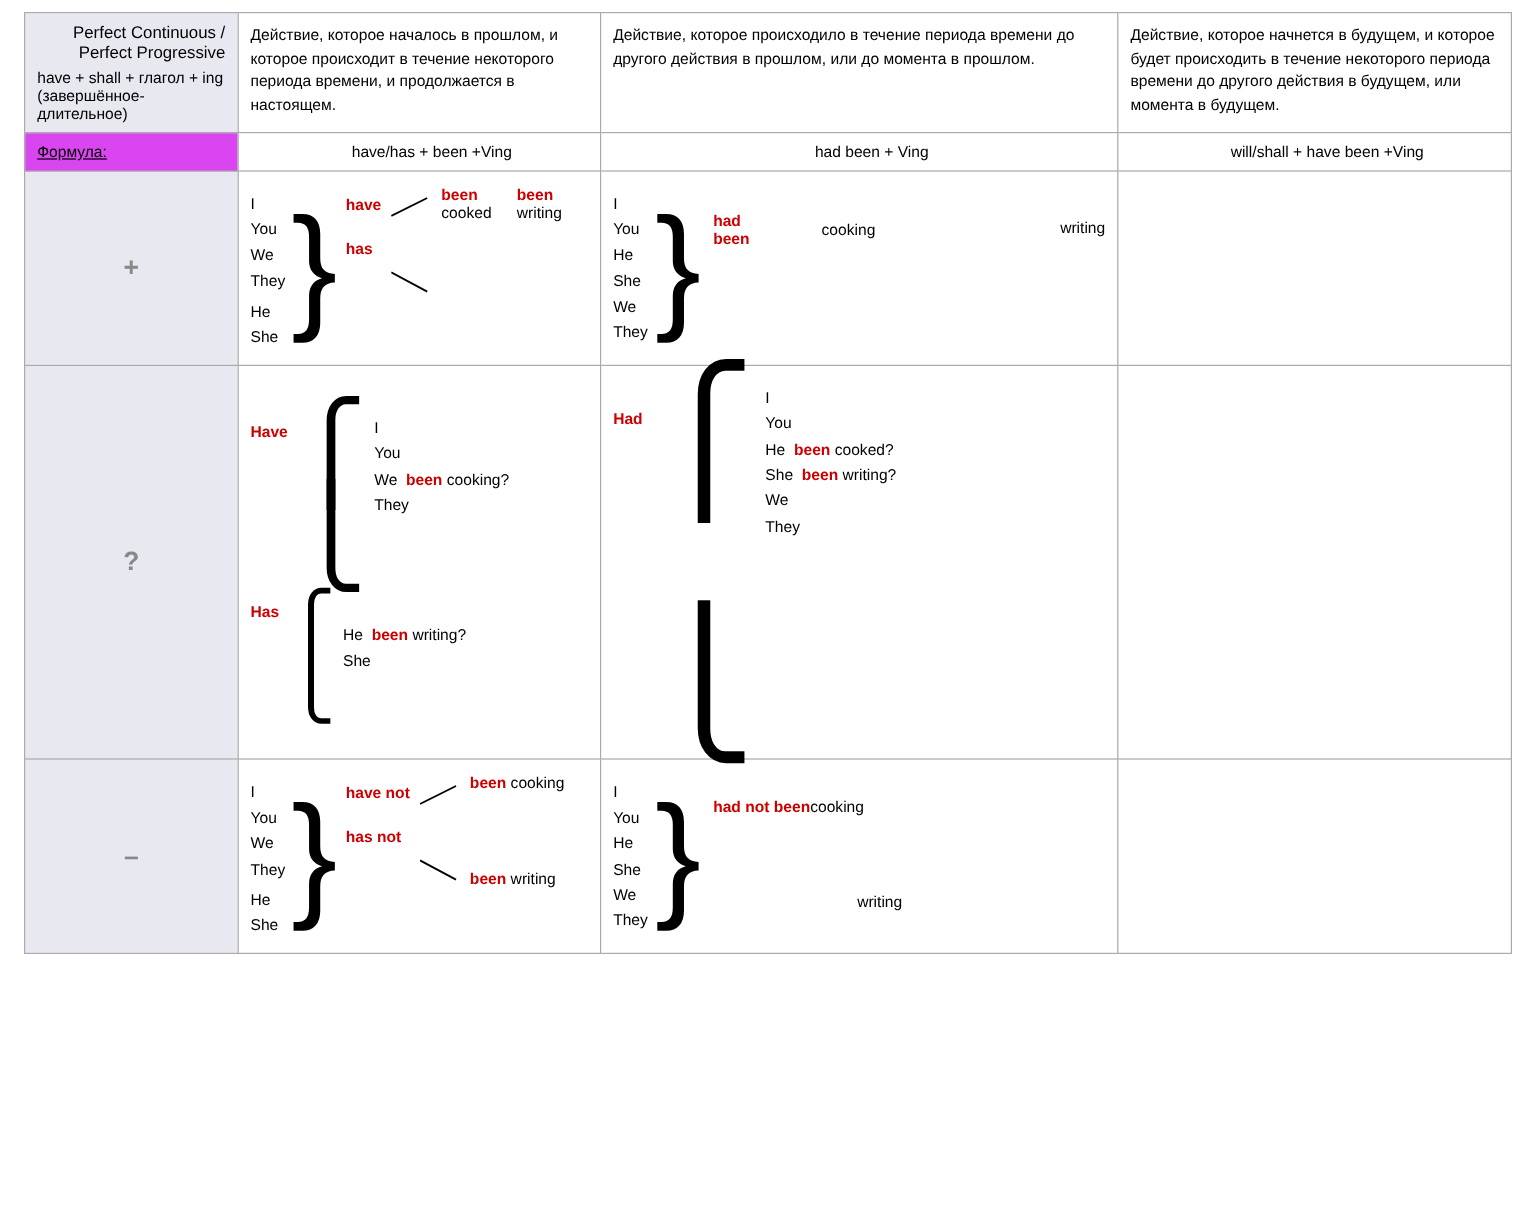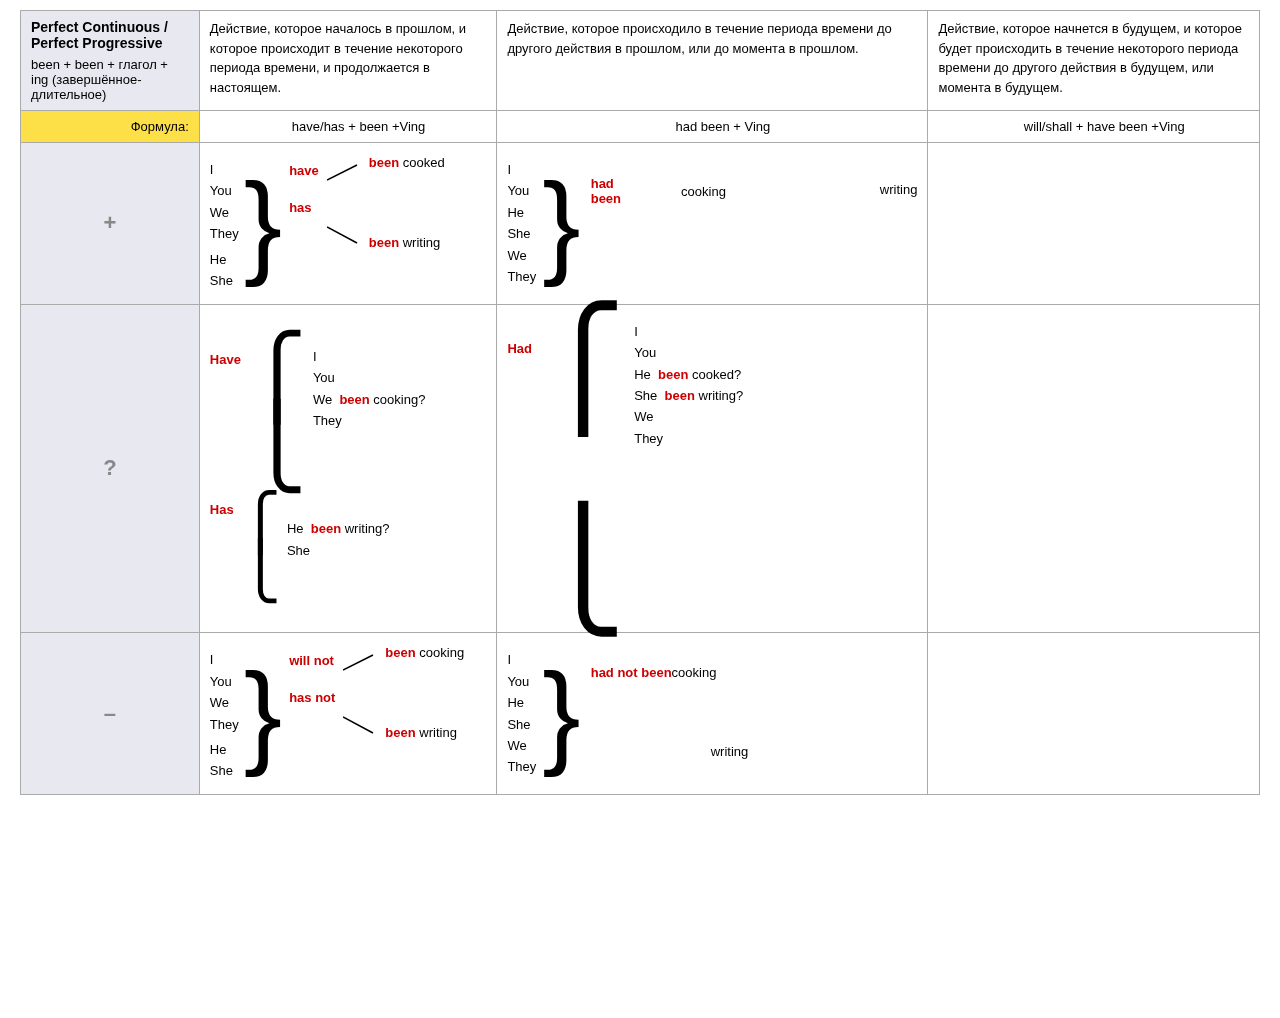--- a/index.html
+++ b/index.html
@@ -26,29 +26,31 @@
     }
     .row-label {
       background: #e8e8f0;
       text-align: center;
       font-size: 22px;
       color: #888;
       font-weight: bold;
       vertical-align: middle;
     }
     .row-formula-label {
-      background: #fde047;
+      background: #d946ef;
+      text-align: left;
+      font-weight: normal;
+      vertical-align: middle;
+      padding: 6px 10px;
+      text-decoration: underline;
+    }
+    .tense-title {
+      font-weight: normal;
+      font-size: 14px;
       text-align: right;
-      font-weight: normal;
-      vertical-align: middle;
-      padding: 6px 10px;
-    }
-    .tense-title {
-      font-weight: bold;
-      font-size: 14px;
     }
     .formula-small {
       font-weight: normal;
       font-size: 13px;
     }
     .red { color: #cc0000; font-weight: bold; }
 
     
     .ppc-pos-cell {
       display: flex;
@@ -71,21 +73,21 @@
   </style>
 </head>
 <body>
 
 <table>
 
   <tbody>
       <tr>
     <td class="col-header" style="width:190px; vertical-align:top; padding:8px 10px;">
       <div class="tense-title">Perfect Continuous / Perfect Progressive</div>
-      <div class="formula-small" style="margin-top:6px;">been + been + глагол + ing (завершённое-длительное)</div>
+      <div class="formula-small" style="margin-top:6px;">have + shall + глагол + ing (завершённое-длительное)</div>
     </td>
     <td class="desc-cell" style="width:310px;">Действие, которое началось в прошлом, и которое происходит в течение некоторого периода времени, и продолжается в настоящем.</td>
     <td class="desc-cell" style="width:310px;">Действие, которое происходило в течение периода времени до другого действия в прошлом, или до момента в прошлом.</td>
     <td class="desc-cell" style="width:370px;">Действие, которое начнется в будущем, и которое будет происходить в течение некоторого периода времени до другого действия в будущем, или момента в будущем.</td>
   </tr>
 
   <tr>
     <td class="row-formula-label">Формула:</td>
     <td class="formula-cell">have/has + been +Ving</td>
     <td class="formula-cell">had been + Ving</td>
@@ -114,21 +116,21 @@
           <div style="margin-top:22px;"><span class="red">has</span></div>
         </div>
 
         <svg width="36" height="100" style="margin:0 2px; flex-shrink:0;">
 
           <line x1="0" y1="25" x2="30" y2="10" stroke="#000" stroke-width="1.5"></line>
 
           <line x1="0" y1="72" x2="30" y2="88" stroke="#000" stroke-width="1.5"></line>
         </svg>
 
-        <div style="display:flex; flex-direction:column; justify-content:space-between; height:95px;">
+        <div style="display:flex; flex-direction:row; justify-content:space-between; height:95px;">
           <div><span class="red">been</span> <span>cooked</span></div>
           <div><span class="red">been</span> <span>writing</span></div>
         </div>
       </div>
     </td>
 
     <td style="vertical-align:middle; padding:12px 10px;">
       <div style="display:flex; align-items:flex-start; gap:4px;">
         <div style="display:flex; flex-direction:column; line-height:1.65;">
           <span>I</span>
@@ -210,21 +212,21 @@
         <div style="display:flex; flex-direction:column; line-height:1.65; margin-top:4px;">
           <span>I</span>
           <span>You</span>
           <span>We</span>
           <span>They</span>
           <span style="margin-top:4px;">He</span>
           <span>She</span>
         </div>
         <div style="font-size:115px; line-height:0.88; font-weight:100; margin:0 1px; color:#000; align-self:center;">}</div>
         <div style="display:flex; flex-direction:column; justify-content:space-around; height:100%; gap:0; margin:0 2px;">
-          <div style="margin-top:8px;"><span class="red">will not</span></div>
+          <div style="margin-top:8px;"><span class="red">have not</span></div>
           <div style="margin-top:22px;"><span class="red">has not</span></div>
         </div>
         <svg width="36" height="100" style="margin:0 2px; flex-shrink:0;">
           <line x1="0" y1="25" x2="30" y2="10" stroke="#000" stroke-width="1.5"></line>
           <line x1="0" y1="72" x2="30" y2="88" stroke="#000" stroke-width="1.5"></line>
         </svg>
         <div style="display:flex; flex-direction:column; justify-content:space-between; height:95px;">
           <div><span class="red">been</span> <span>cooking</span></div>
           <div><span class="red">been</span> <span>writing</span></div>
         </div>

